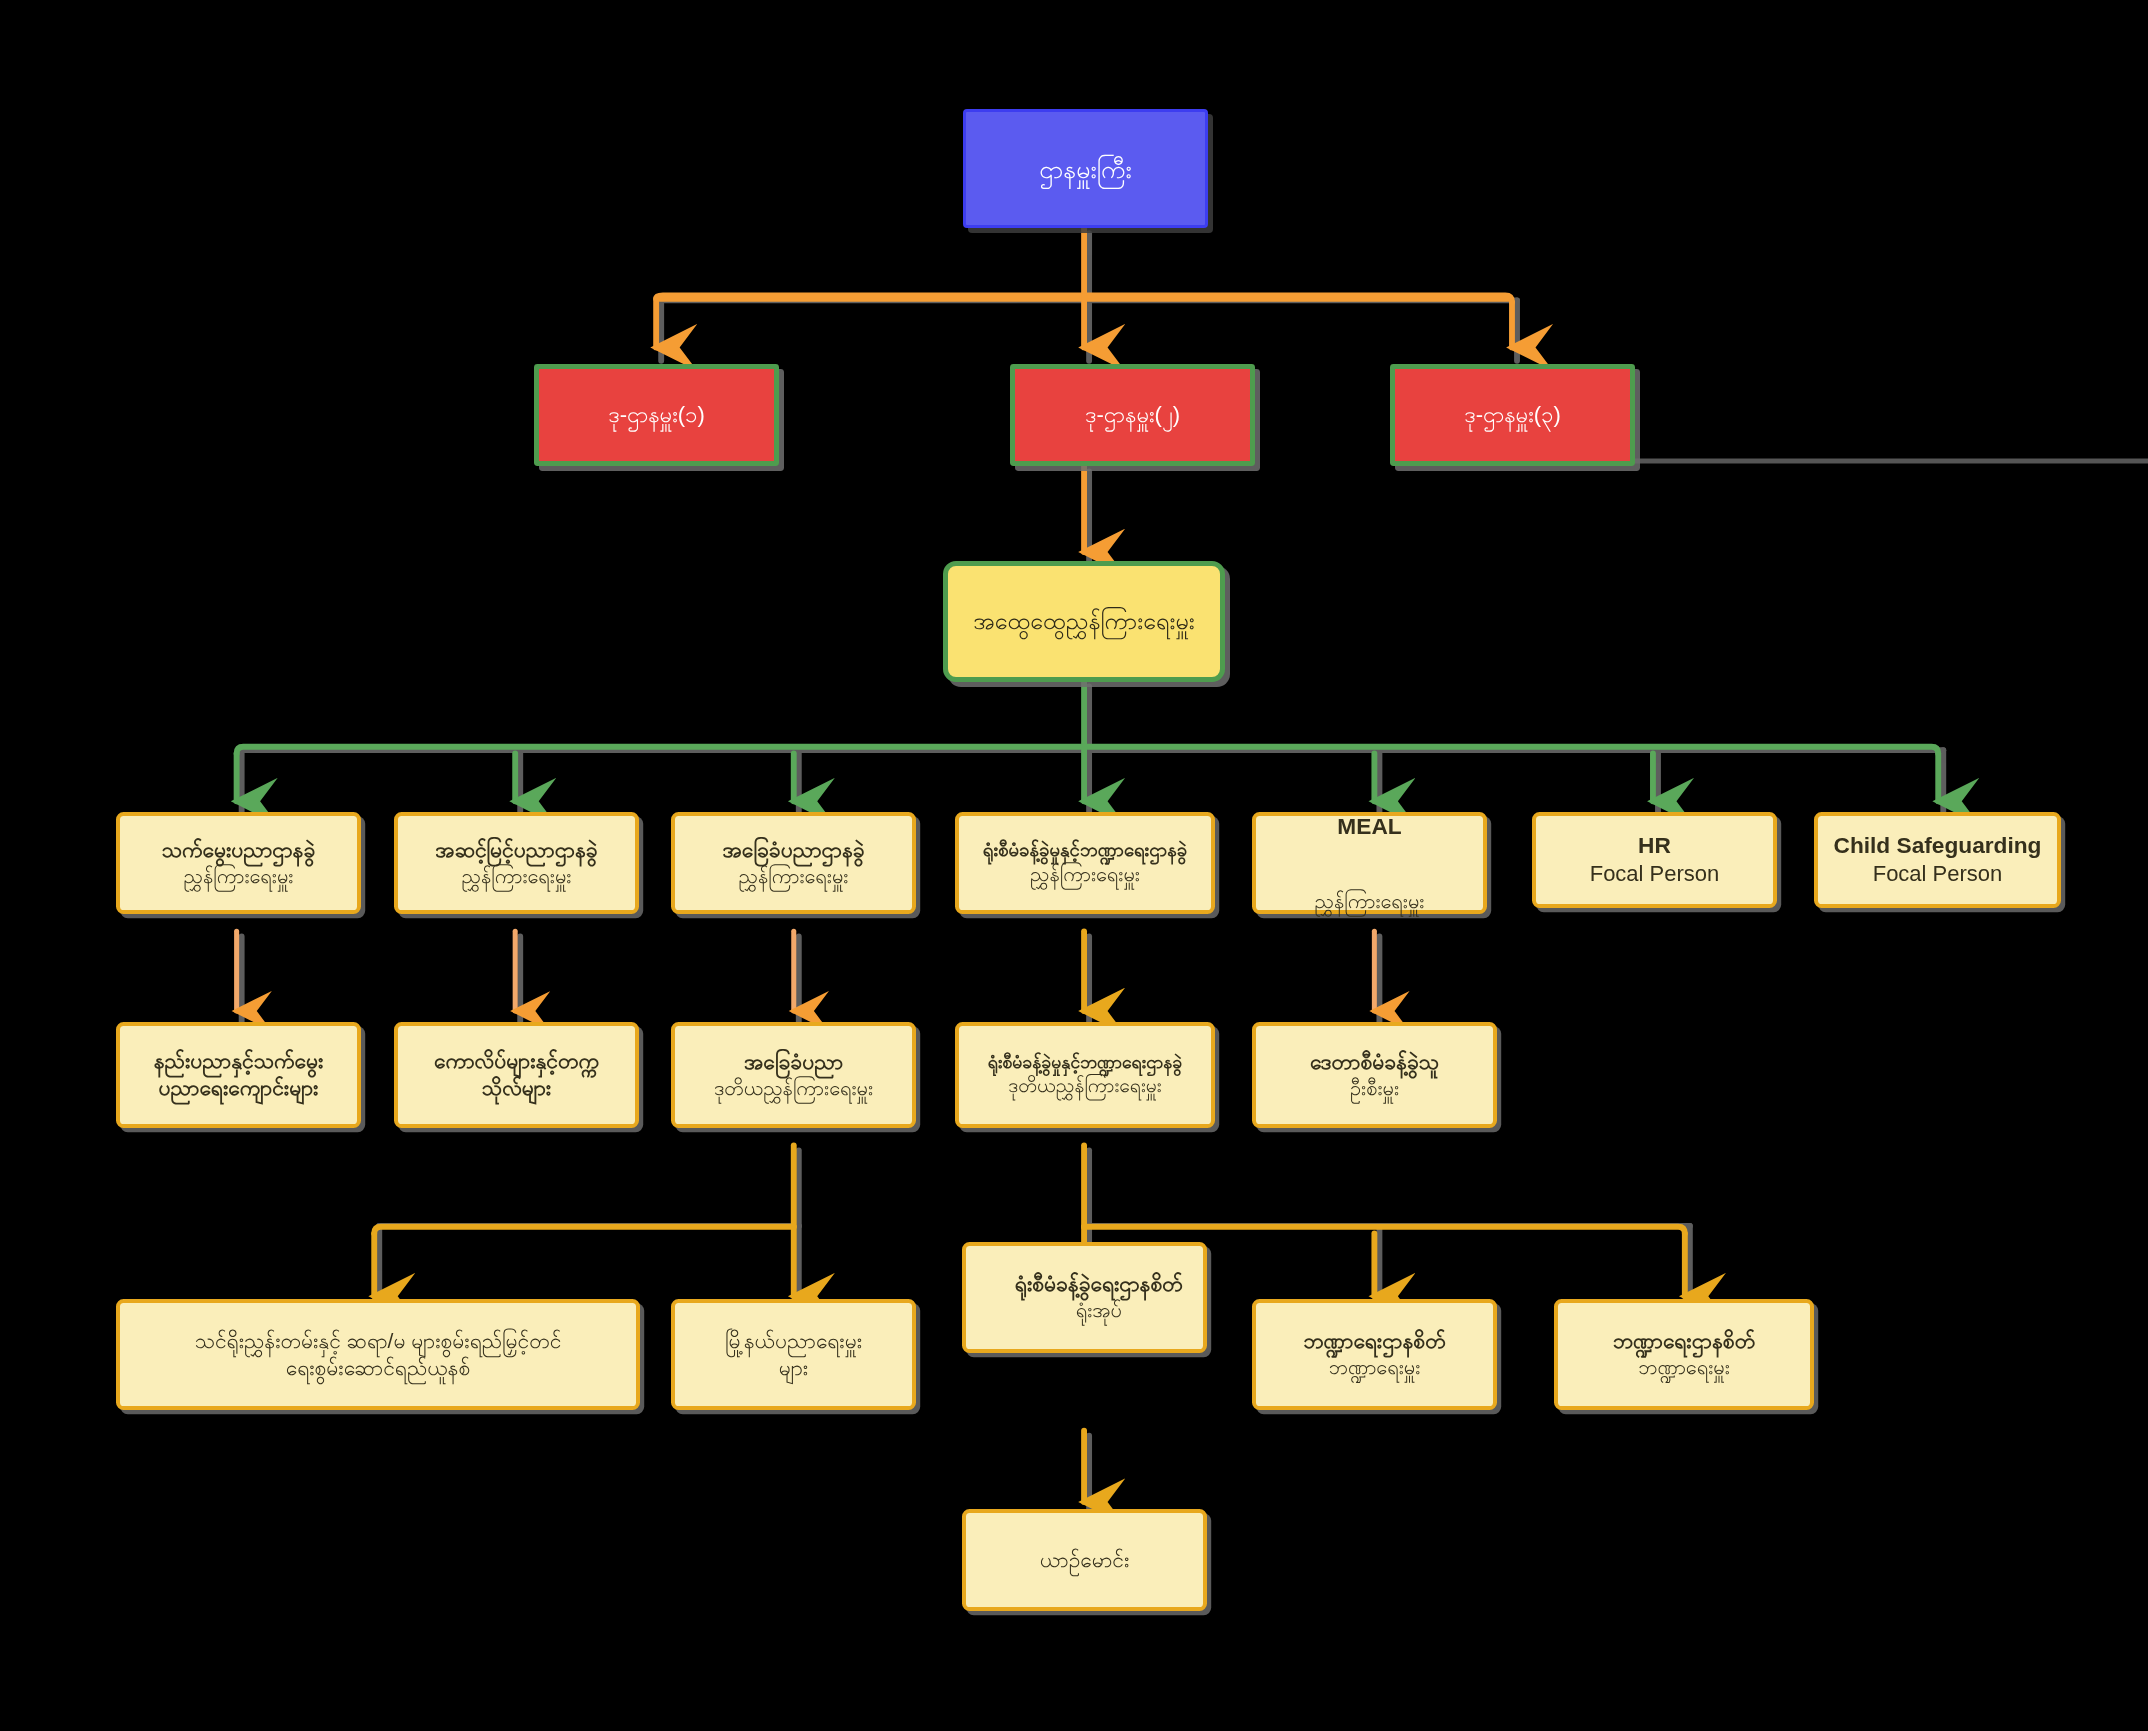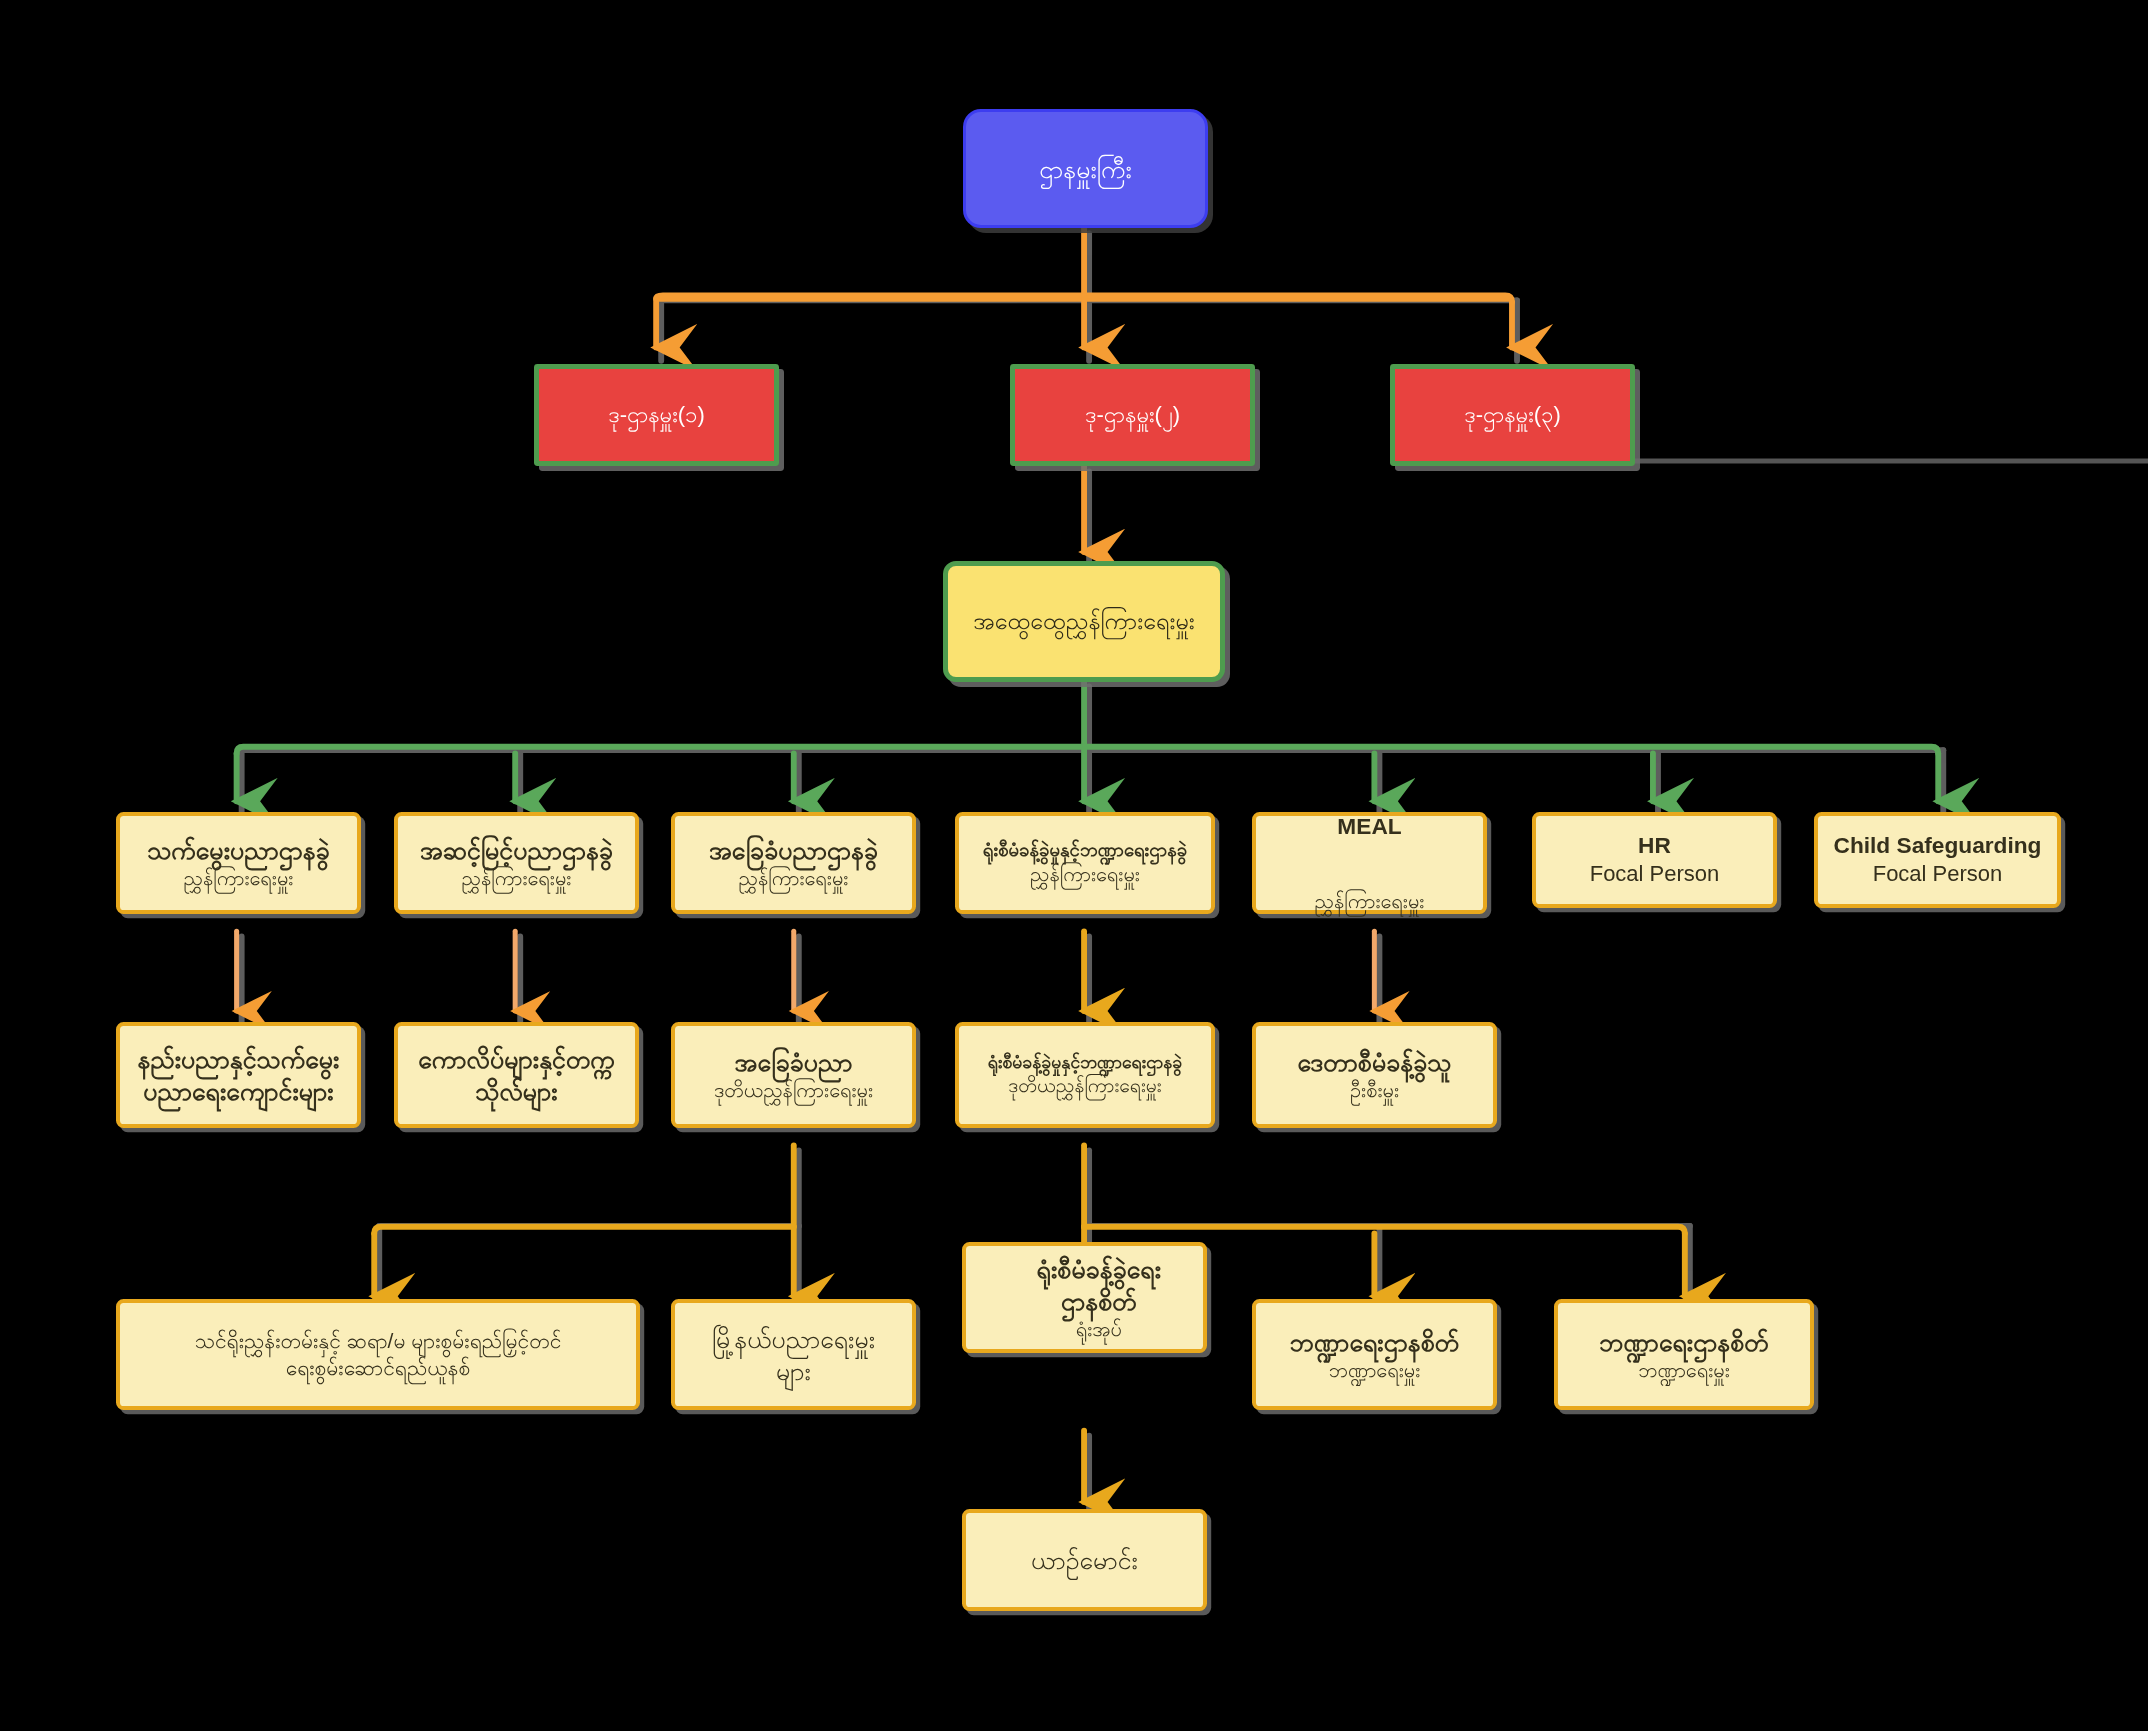--- a/index.html
+++ b/index.html
@@ -33,21 +33,21 @@
   }
 
   .node {
     position: absolute;
     box-sizing: border-box;
     display: flex;
     flex-direction: column;
     align-items: center;
     justify-content: center;
     text-align: center;
-    border-radius: 18px;
+    border-radius: 4px;
     line-height: 1.28;
     z-index: 5;
   }
 
   
   .node.root {
     background: #5b5bf0;
     border: 3.4px solid #3d3df0;
     color: #ffffff;
     box-shadow: 5px 5px 0 rgba(60,60,60,0.85);
@@ -86,21 +86,21 @@
   
   .node.dept {
     background: #faeeba;
     border: 4.2px solid #e8a81d;
     border-radius: 7.6px;
     color: #35301c;
     box-shadow: 4.2px 4.2px 0 rgba(120,120,120,0.75);
     padding: 5px 8.4px;
   }
   .node.dept .l1 {
-    font-size: 25px;
+    font-size: 21px;
     font-weight: 700;
   }
   .node.dept .l2 {
     font-size: 20px;
     font-weight: 400;
   }
   .node.dept.single .l1 {
     font-weight: 400;
   }
   .node.dept.latin .l1 { font-size: 22.7px; }

